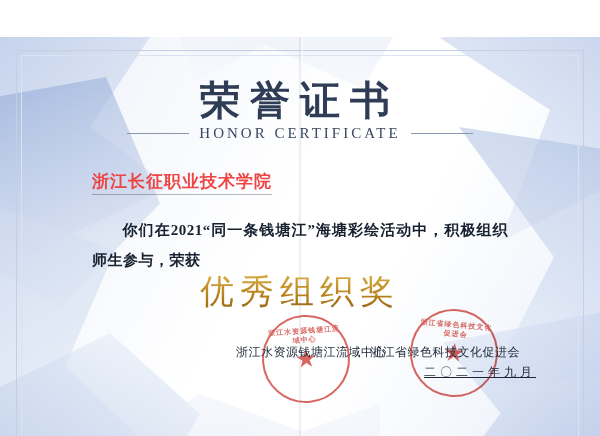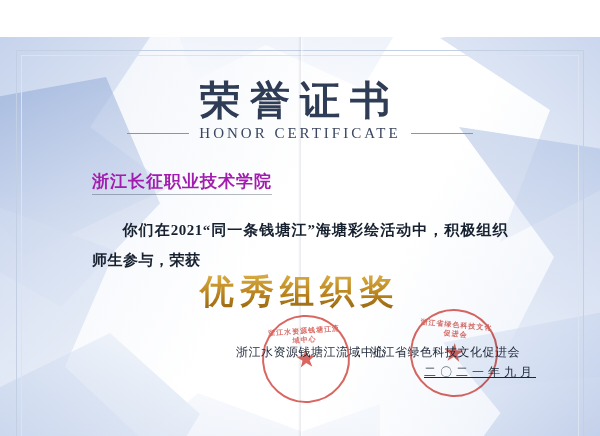--- a/index.html
+++ b/index.html
@@ -137,21 +137,21 @@
     color: #3a4660;
     font-family: "Liberation Serif", serif;
   }
 
   .recipient {
     position: absolute;
     top: 133px; left: 92px;
     font-size: 17px;
     font-weight: bold;
     letter-spacing: 1px;
-    color: #a21caf;
+    color: #ef4444;
     border-bottom: 1px solid rgba(40,55,80,.35);
     padding-bottom: 1px;
   }
 
   .body-text {
     position: absolute;
     top: 178px; left: 92px; right: 92px;
     font-size: 15px;
     line-height: 30px;
     color: #16202f;
@@ -159,21 +159,21 @@
     letter-spacing: .5px;
     font-weight: bold;
   }
   .body-text .indent { display: inline-block; width: 30px; }
 
   .award {
     position: absolute;
     top: 232px; left: 0; right: 0;
     text-align: center;
     font-size: 34px;
-    font-weight: bold;
+    font-weight: normal;
     letter-spacing: 6px;
     color: #b8860b;
     background: linear-gradient(180deg, #e0b84e 0%, #b9821c 55%, #8c5f11 100%);
     -webkit-background-clip: text;
     background-clip: text;
     color: transparent;
     font-family: "Liberation Serif", "DejaVu Serif", serif;
   }
 
   

